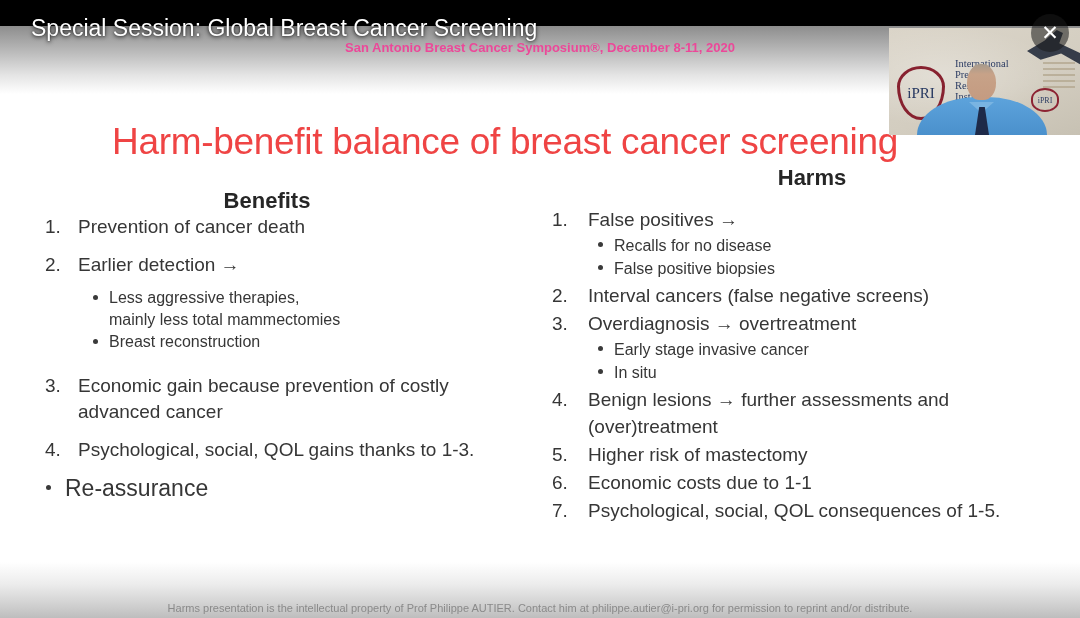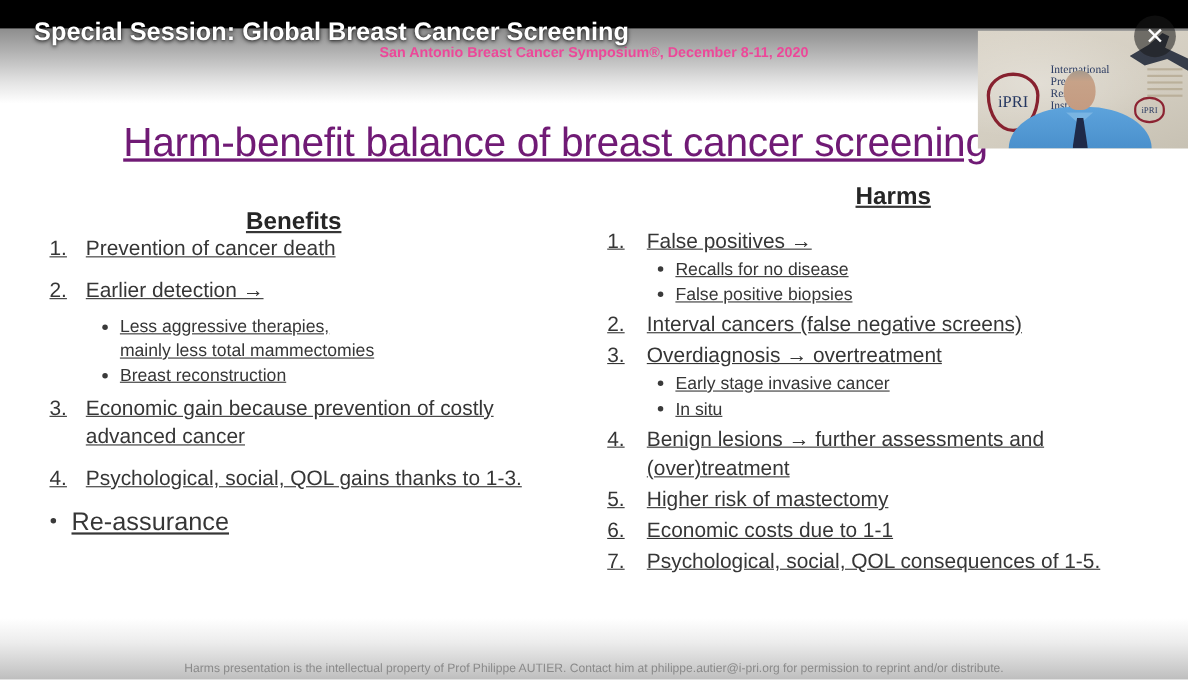--- a/index.html
+++ b/index.html
@@ -8,43 +8,43 @@
     background:#ffffff; font-family:"Liberation Sans","DejaVu Sans",sans-serif;
   }
   
   .top-bar { position:absolute; left:0; top:0; width:1080px; height:26px; background:#000; z-index:3; }
   .header-band {
     position:absolute; left:0; top:26px; width:1080px; height:68px; z-index:1;
     background:linear-gradient(180deg,#8d8d8d 0%,#b3b3b3 32%,#e4e4e4 72%,#ffffff 100%);
   }
   .overlay-title {
     position:absolute; left:31px; top:15px; z-index:5; color:#fff;
-    font-size:23px; font-weight:bold; white-space:nowrap;
+    font-size:23px; font-weight:normal; white-space:nowrap;
     text-shadow:0 1px 4px rgba(0,0,0,.85), 0 0 2px rgba(0,0,0,.55);
   }
   .conf-header {
     position:absolute; left:0; top:40px; width:1080px; z-index:2; text-align:center;
     font-size:13px; font-weight:bold; color:#ec4899;
   }
   
   .slide-title {
-    position:absolute; left:112px; top:84px; z-index:1;
-    font-size:37px; font-weight:400; letter-spacing:-0.3px; color:#701a75; white-space:nowrap;text-decoration:underline;
-  }
-  .col { position:absolute; color:#363636;text-decoration:underline; }
+    position:absolute; left:112px; top:96px; z-index:1;
+    font-size:37px; font-weight:400; letter-spacing:-0.3px; color:#ef4444; white-space:nowrap;
+  }
+  .col { position:absolute; color:#363636; }
   .benefits-col { left:45px; top:188px; width:480px; }
   .harms-col   { left:552px; top:165px; width:486px; }
   .col-heading { font-size:22px; line-height:26px; font-weight:bold; color:#262626; text-align:center; }
   .benefits-col .col-heading { width:444px; }
   .harms-col   .col-heading { width:520px; margin-bottom:15px; }
   .item { display:flex; font-size:19px; line-height:26px; margin-bottom:12px; }
   .item .num { flex:0 0 33px; }
   .h-item { display:flex; font-size:19px; line-height:27px; margin-bottom:1px; }
   .h-item .num { flex:0 0 36px; }
-  .subs { margin:9px 0 6px 48px; }
+  .subs { margin:9px 0 20px 48px; }
   .h-subs { margin:0 0 2px 46px; }
   .sub { display:flex; font-size:16px; line-height:22px; }
   .h-sub { display:flex; font-size:16px; line-height:23px; }
   .dot { flex:0 0 5px; width:5px; height:5px; background:#3a3a3a; border-radius:50%; margin:8px 11px 0 0; }
   .stxt { white-space:pre-line; }
   .note-row { display:flex; font-size:23px; line-height:26px; }
   .note-row .dot { margin:10px 14px 0 1px; }
   
   .footer {
     position:absolute; left:0; bottom:0; width:1080px; height:56px; z-index:2;

